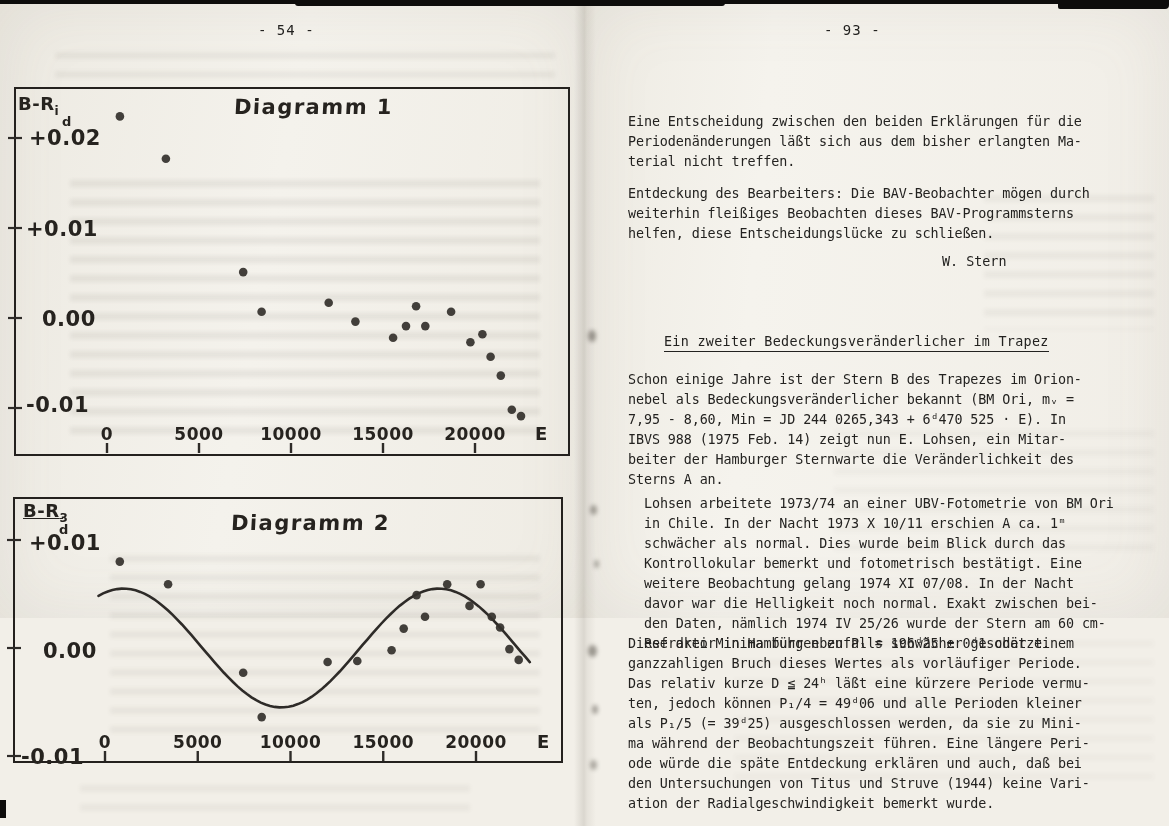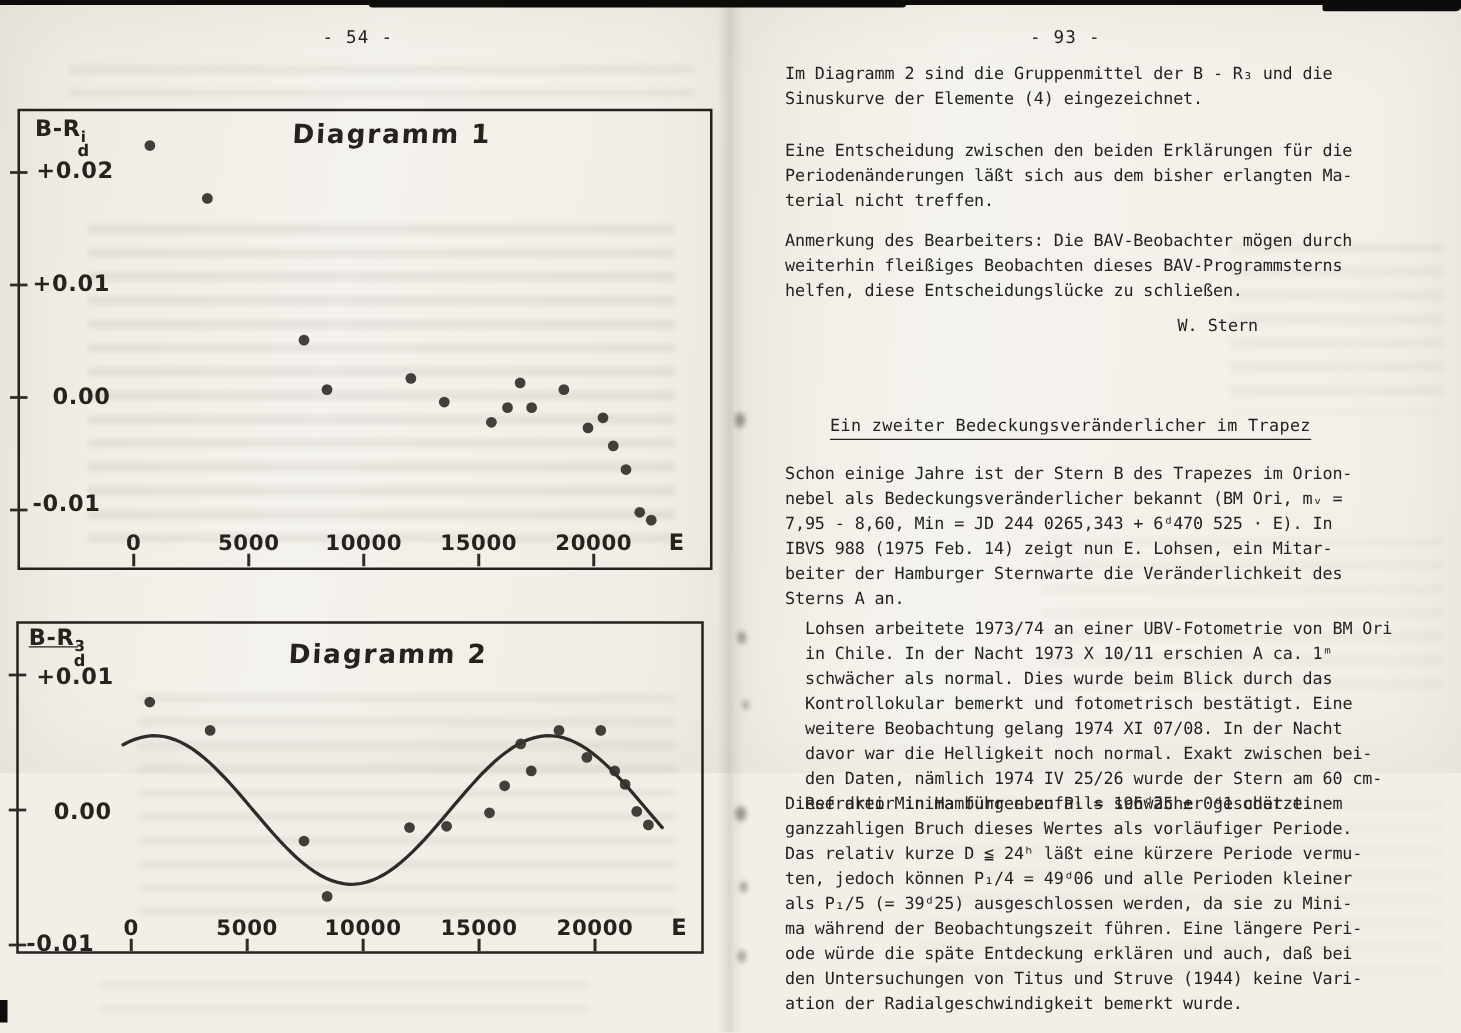--- a/index.html
+++ b/index.html
@@ -49,21 +49,21 @@
     white-space:nowrap;
   }
   .ylab{
     position:absolute;font-family:"DejaVu Sans",sans-serif;font-weight:700;
     font-size:18px;color:#26231f;letter-spacing:.5px;white-space:nowrap;
   }
   .ylab sub{font-size:12px;}
   .dmark{position:absolute;font-family:"DejaVu Sans",sans-serif;font-weight:700;font-size:13px;color:#26231f;}
   .ytick{
     position:absolute;font-family:"DejaVu Sans",sans-serif;font-weight:700;
-    font-size:18px;color:#26231f;letter-spacing:.5px;white-space:nowrap;
+    font-size:21px;color:#26231f;letter-spacing:.5px;white-space:nowrap;
   }
 
   
   .rp-text{position:absolute;font-size:13.4px;line-height:20px;white-space:pre;letter-spacing:-.1px;}
   .rp-head{
     position:absolute;font-size:13.4px;letter-spacing:.3px;white-space:pre;
     border-bottom:1.6px solid #232220;padding-bottom:2px;
   }
   .rp-sig{position:absolute;font-size:13.4px;white-space:pre;}
 </style>
@@ -73,21 +73,21 @@
 <div class="sheet left">
   <div class="ghost" style="left:55px;top:52px;width:500px;height:28px;opacity:.35"></div>
   <div class="ghost" style="left:70px;top:180px;width:470px;height:255px;opacity:.45"></div>
   <div class="ghost" style="left:110px;top:555px;width:430px;height:185px;opacity:.35"></div>
   <div class="ghost" style="left:80px;top:785px;width:390px;height:30px;opacity:.3"></div>
 
   <div class="pagenum" style="left:258px;top:22px;">- 54 -</div>
 
   <div class="diagram" style="left:14px;top:87px;width:556px;height:369px;">
     <div class="dg-title" style="left:218px;top:6px;">Diagramm 1</div>
-    <div class="ylab" style="left:12px;top:4px;"><span>B-R</span><sub>i</sub></div>
+    <div class="ylab" style="left:2px;top:4px;"><span>B-R</span><sub>i</sub></div>
     <div class="dmark" style="left:46px;top:25px;">d</div>
     <div class="ytick" style="left:13px;top:37px;">+0.02</div>
     <div class="ytick" style="left:10px;top:128px;">+0.01</div>
     <div class="ytick" style="left:26px;top:218px;">0.00</div>
     <div class="ytick" style="left:10px;top:304px;">-0.01</div>
     <svg id="plot1" class="plot" width="556" height="369" viewBox="0 0 556 369">
         <line x1="93" y1="356" x2="93" y2="366" stroke="#2e2b28" stroke-width="2.4"></line>
         <text x="93" y="353" text-anchor="middle" fill="#26231f" style="font:700 17px &quot;DejaVu Sans&quot;,sans-serif;letter-spacing:.5px">0</text>
         <line x1="185" y1="356" x2="185" y2="366" stroke="#2e2b28" stroke-width="2.4"></line>
         <text x="185" y="353" text-anchor="middle" fill="#26231f" style="font:700 17px &quot;DejaVu Sans&quot;,sans-serif;letter-spacing:.5px">5000</text>
@@ -166,26 +166,24 @@
   </div>
 </div>
 
 <div class="sheet right">
   <div class="ghost" style="left:400px;top:195px;width:170px;height:135px;opacity:.30"></div>
   <div class="ghost" style="left:250px;top:430px;width:320px;height:130px;opacity:.20"></div>
   <div class="ghost" style="left:150px;top:640px;width:420px;height:140px;opacity:.15"></div>
 
   <div class="pagenum" style="left:240px;top:22px;">- 93 -</div>
 
-  <div class="rp-text" style="left:44px;top:50px;">Im Diagramm 2 sind die Gruppenmittel der B - R₃ und die
-Sinuskurve der Elemente (4) eingezeichnet.</div>
   <div class="rp-text" style="left:44px;top:112px;">Eine Entscheidung zwischen den beiden Erklärungen für die
 Periodenänderungen läßt sich aus dem bisher erlangten Ma-
 terial nicht treffen.</div>
-  <div class="rp-text" style="left:44px;top:184px;">Anmerkung des Bearbeiters: Die BAV-Beobachter mögen durch
+  <div class="rp-text" style="left:44px;top:184px;">Entdeckung des Bearbeiters: Die BAV-Beobachter mögen durch
 weiterhin fleißiges Beobachten dieses BAV-Programmsterns
 helfen, diese Entscheidungslücke zu schließen.</div>
   <div class="rp-sig" style="left:358px;top:254px;">W. Stern</div>
 
   <div class="rp-head" style="left:80px;top:334px;">Ein zweiter Bedeckungsveränderlicher im Trapez</div>
 
   <div class="rp-text" style="left:44px;top:370px;">Schon einige Jahre ist der Stern B des Trapezes im Orion-
 nebel als Bedeckungsveränderlicher bekannt (BM Ori, mᵥ =
 7,95 - 8,60, Min = JD 244 0265,343 + 6ᵈ470 525 · E). In
 IBVS 988 (1975 Feb. 14) zeigt nun E. Lohsen, ein Mitar-

